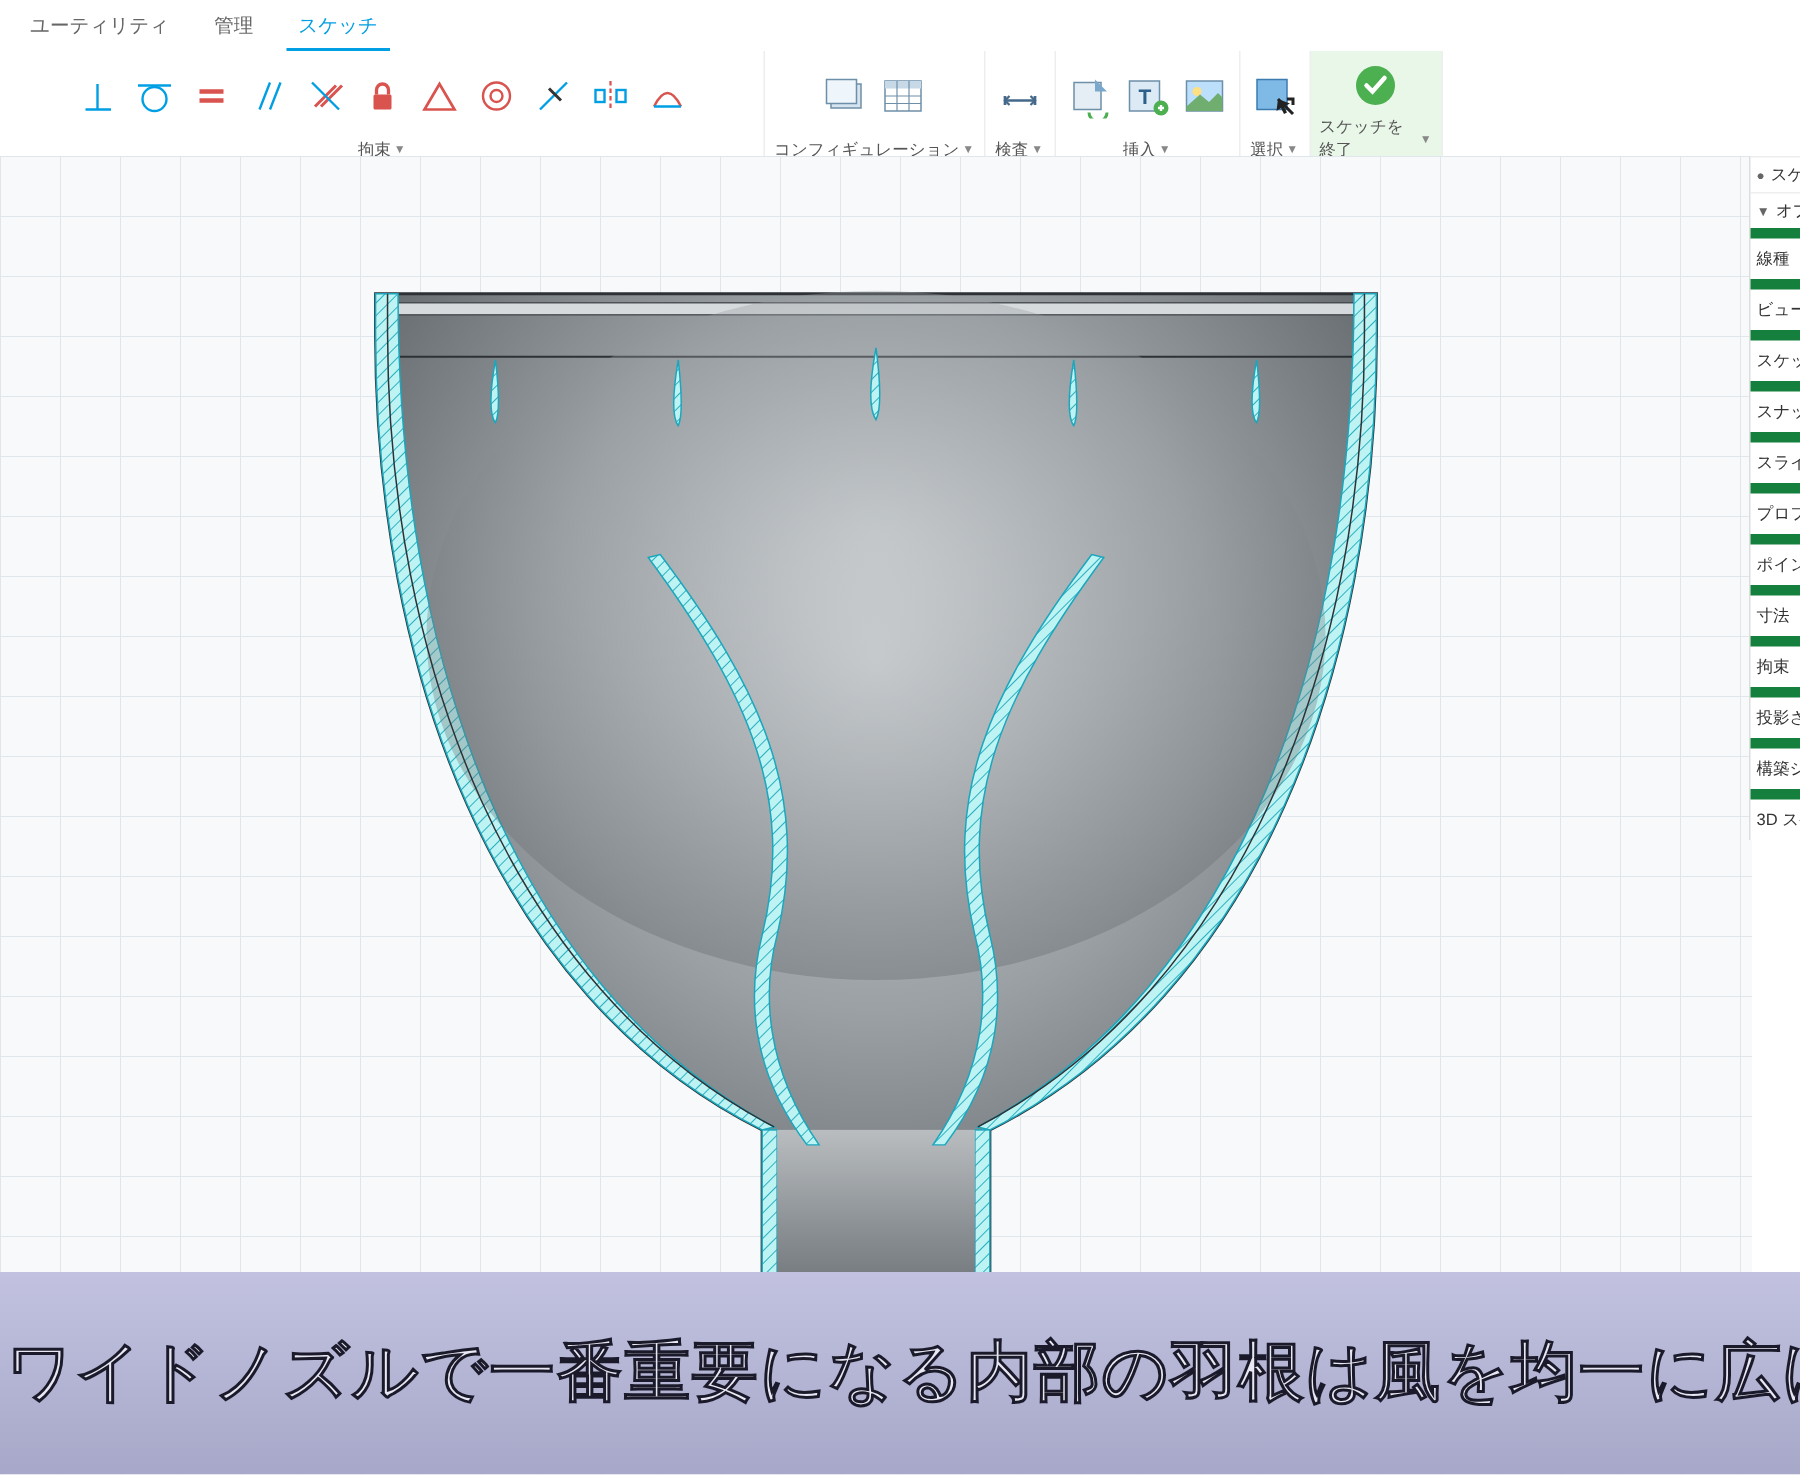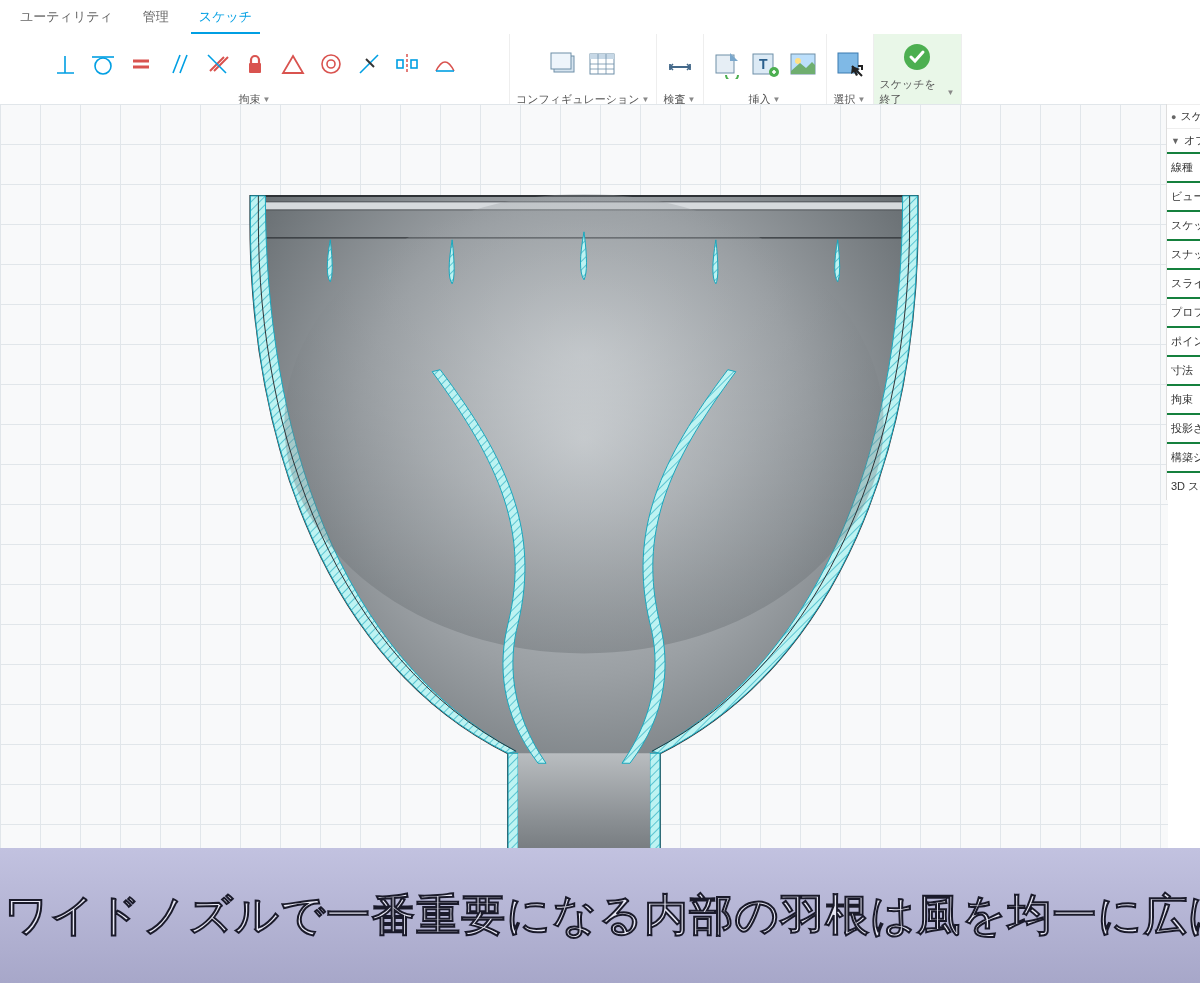--- a/index.html
+++ b/index.html
@@ -20,21 +20,21 @@
   
   
   .canvas { position: absolute; top: 104px; left: 0; right: 32px; bottom: 0;
     background-image: linear-gradient(#e1e6ea 1px, transparent 1px), linear-gradient(90deg, #e1e6ea 1px, transparent 1px);
     background-size: 40px 40px; background-color: #f8f9fa; overflow: hidden; }
   
   
   .palette { position: absolute; right: 0; top: 104px; width: 34px; background: #fff; border-left: 1px solid #ddd; font-size: 11px; color: #333; }
   .palette-head { display: flex; align-items: center; gap: 4px; padding: 4px 4px; border-top: 1px solid #eee; cursor: pointer; white-space: nowrap; overflow: hidden; }
   .palette-head .arrow { font-size: 9px; color: #666; width: 10px; display: inline-block; }
-  .palette-item { padding: 6px 4px; border-top: 2px solid #15803d; white-space: nowrap; overflow: hidden; cursor: pointer; }
+  .palette-item { padding: 6px 4px; border-top: 7px solid #15803d; white-space: nowrap; overflow: hidden; cursor: pointer; }
   
   
   .subtitle { position: absolute; left: 0; right: 0; bottom: 0; height: 135px;
     background: linear-gradient(#c2c2e0, #a7a7c9);
     display: flex; flex-direction: column; justify-content: center; padding: 6px 4px; gap: 2px; }
   .subtitle-line { font-size: 44px; font-weight: 400; color: #e8e8f5;
     -webkit-text-stroke: 2px #1a1a2a; letter-spacing: 1px; white-space: nowrap;
     font-family: "HGS Gothic", "MS Gothic", sans-serif; line-height: 1.15; }
   .subtitle-line.small { font-size: 42px; }
   

